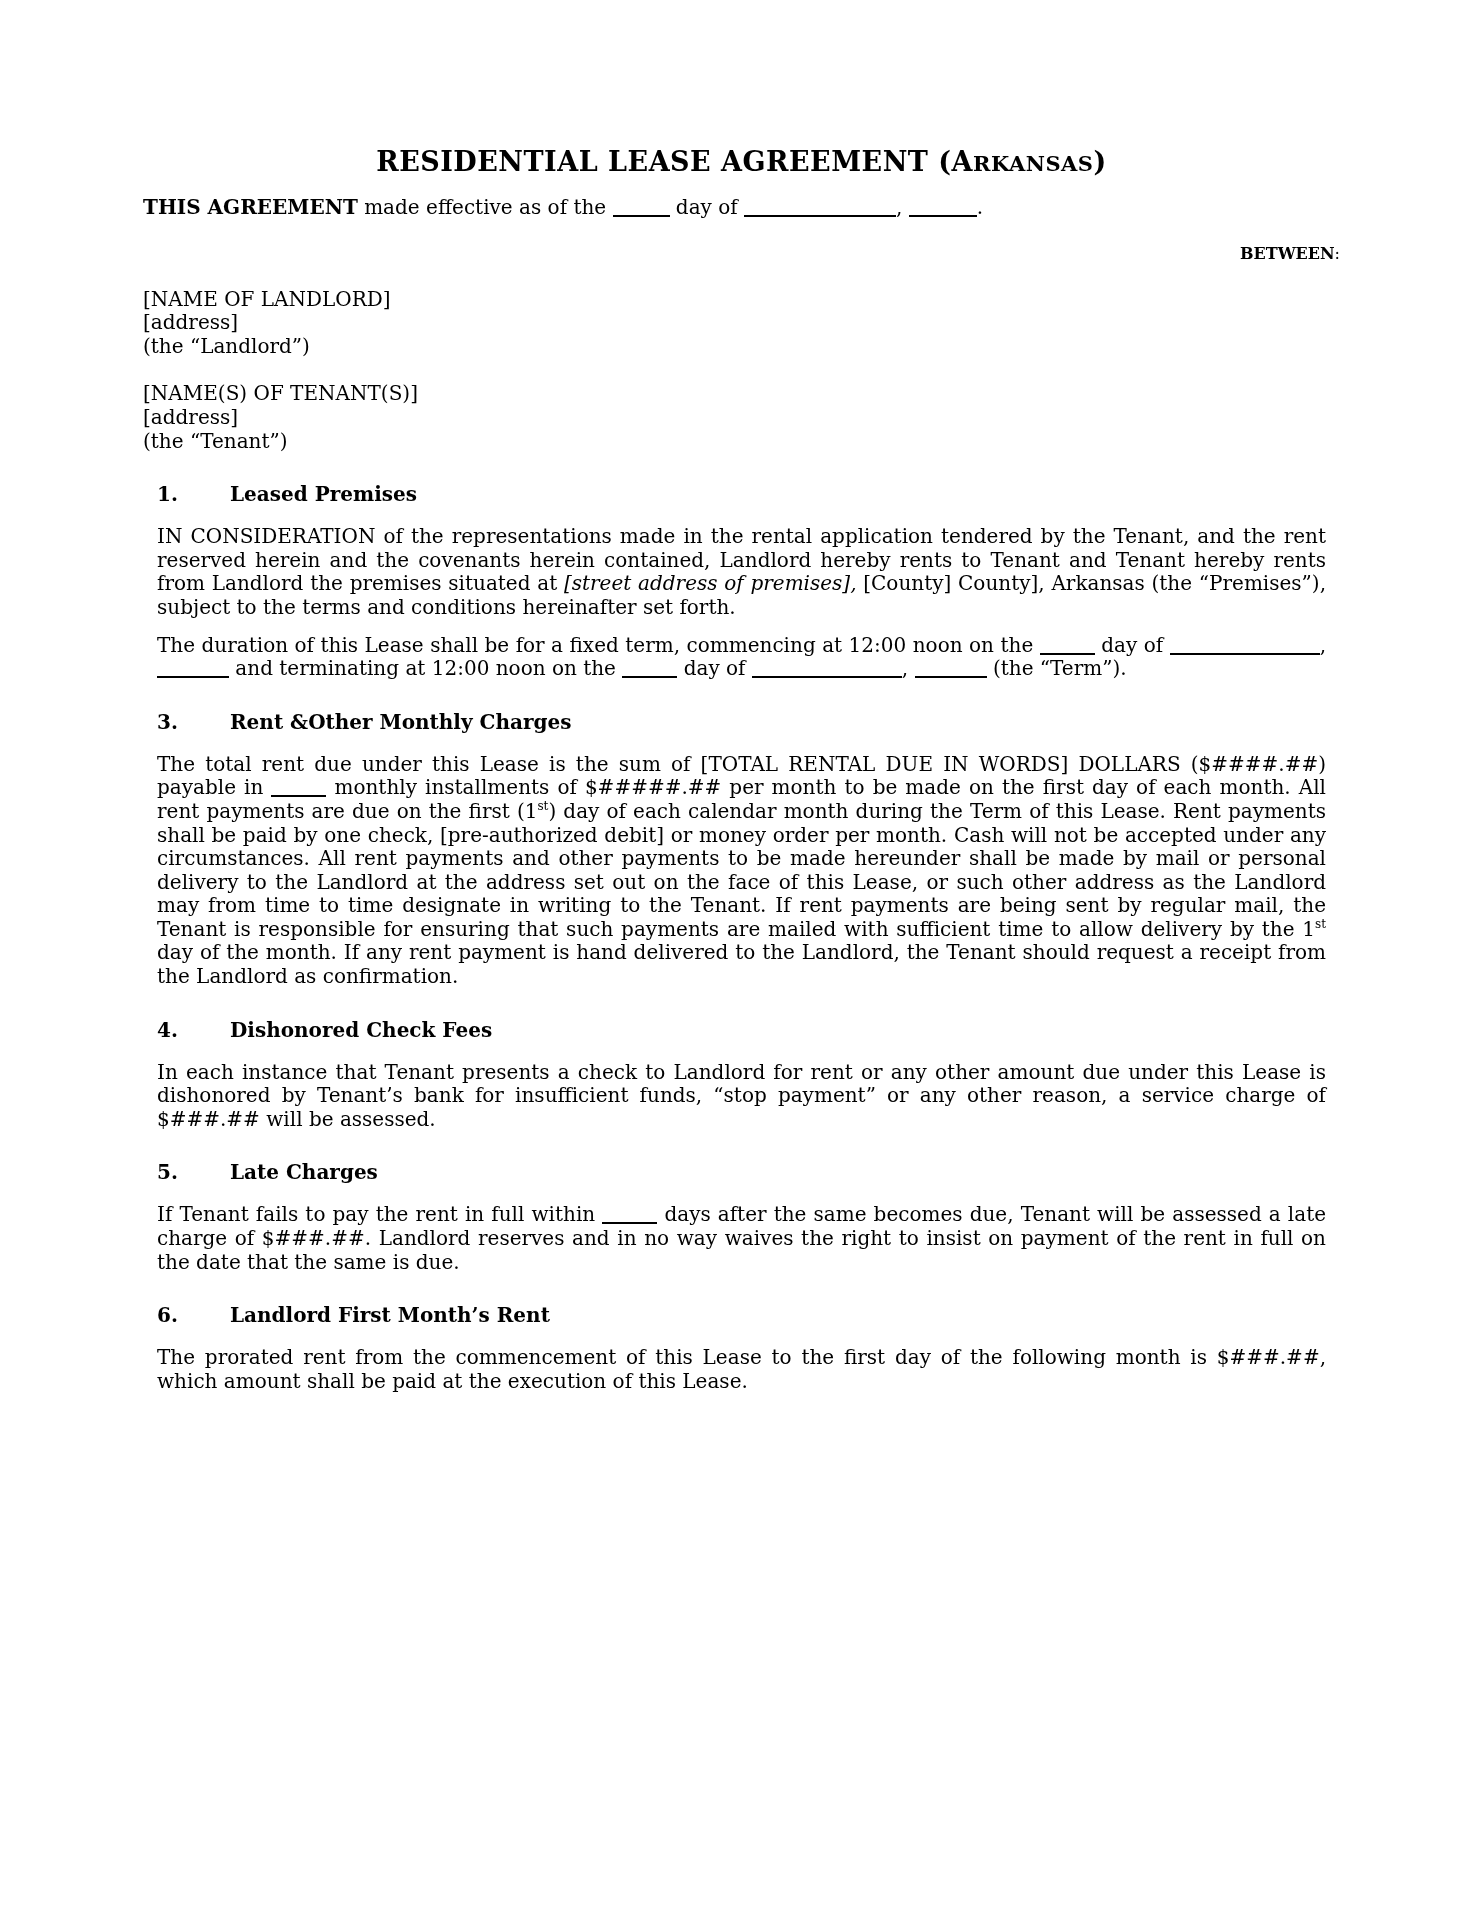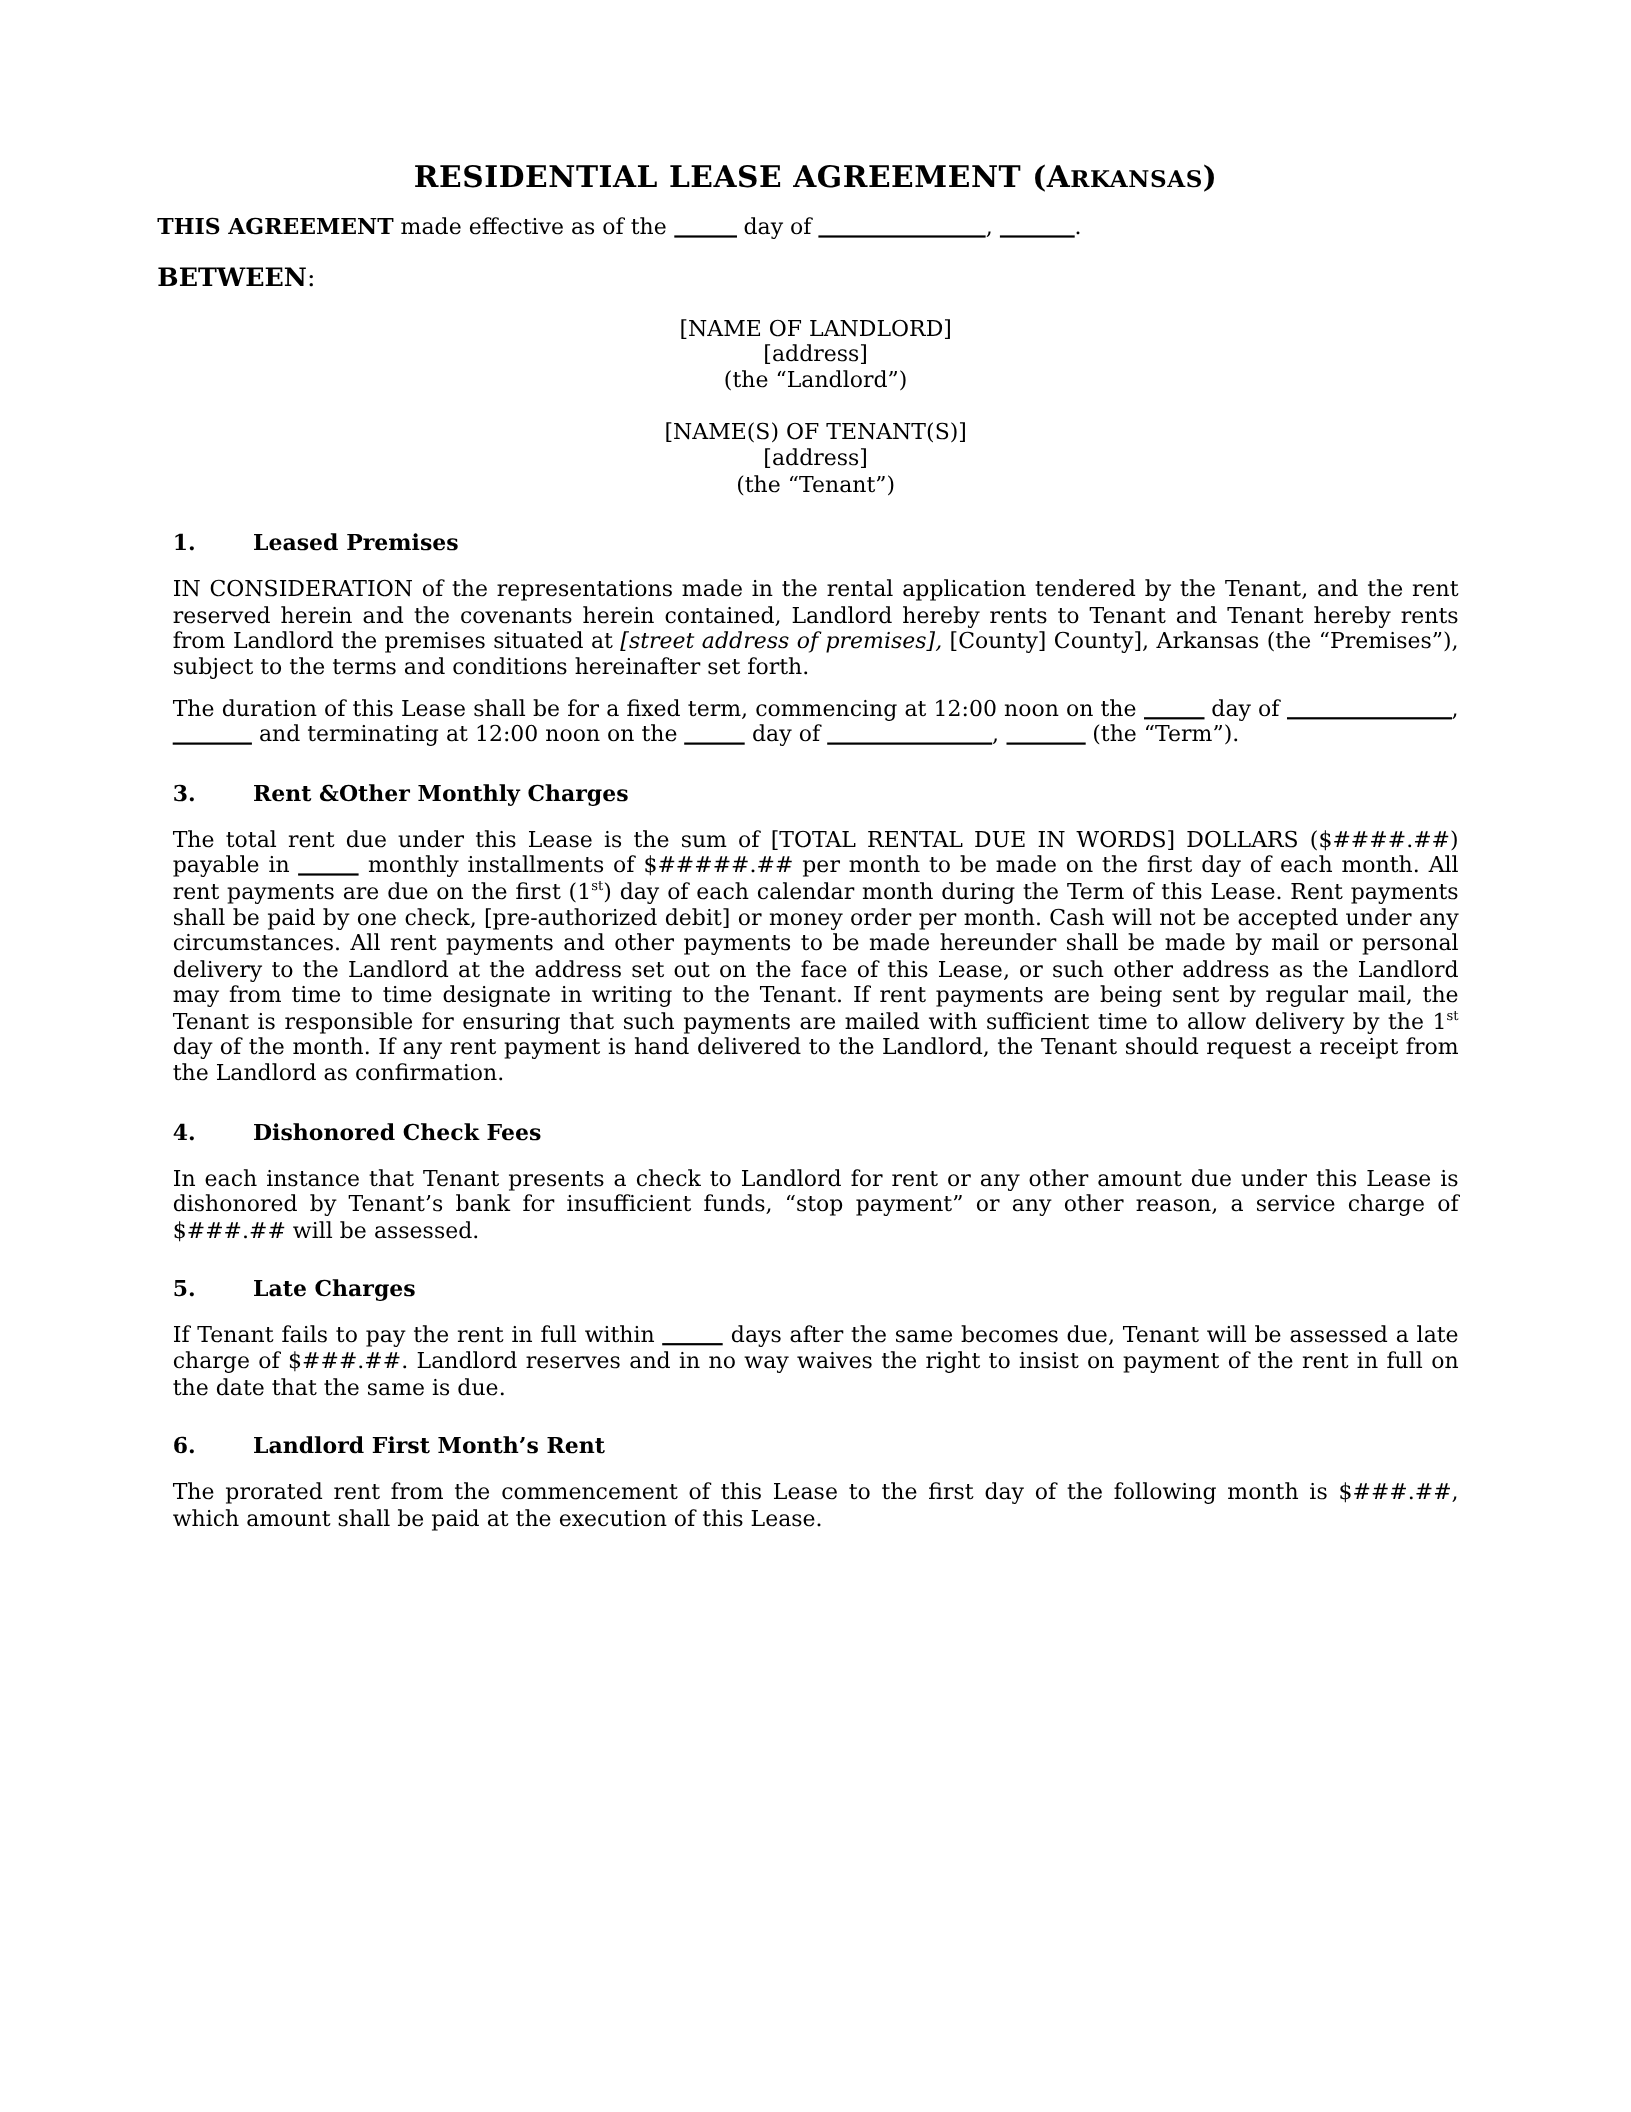--- a/index.html
+++ b/index.html
@@ -36,25 +36,26 @@
     font-size: 20px;
     line-height: 23.6px;
     margin: 0;
     text-align: justify;
   }
   .intro {
     text-align: left;
     margin-bottom: 22px;
   }
   .between {
-    font-size: 23px;
+    font-size: 16px;
     line-height: 24px;
     margin: 0 0 22px 0;
+    text-align: right;
   }
-  .center { text-align: center; }
+  .center { }
   .party {
     font-size: 20px;
     line-height: 23.6px;
     margin: 0 0 24px 0;
   }
   .andsep {
     font-size: 20px;
     font-weight: bold;
     line-height: 23.6px;
     margin: 18px 0 42px 0;

